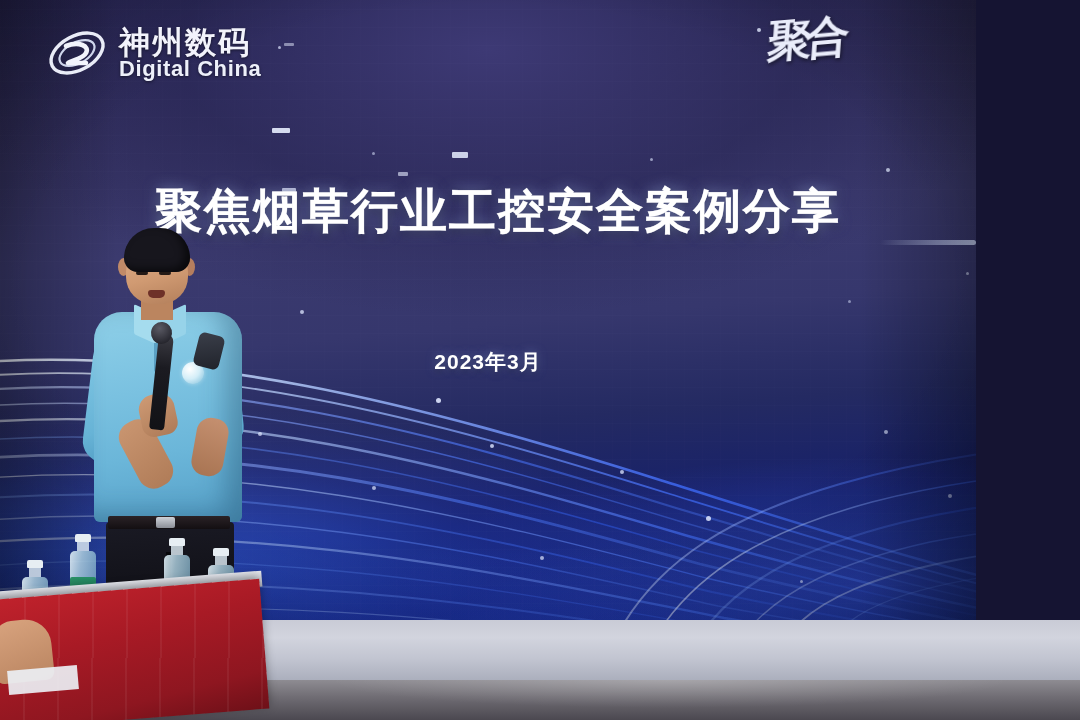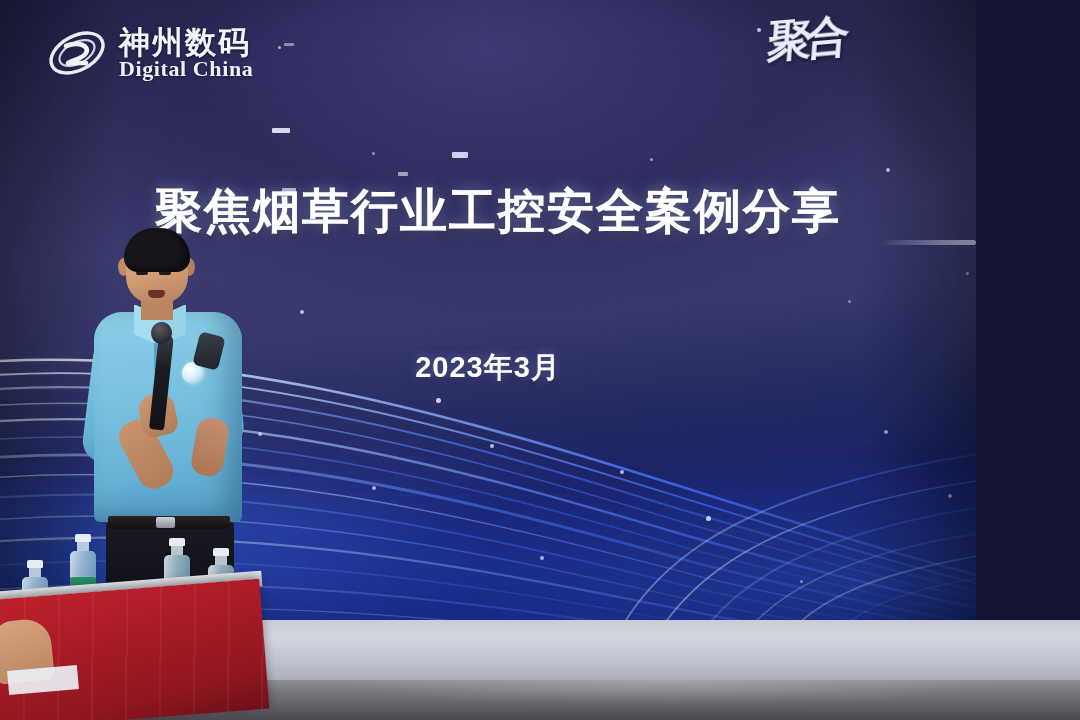--- a/index.html
+++ b/index.html
@@ -60,21 +60,21 @@
   #logo-left{position:absolute;left:46px;top:22px;display:flex;align-items:center;gap:11px;}
   #dc-mark{position:relative;width:62px;height:62px;flex:0 0 62px;}
   #dc-mark svg{display:block;}
   #logo-left .words{display:flex;flex-direction:column;line-height:1;}
   #dc-cn{
     font-size:31px;letter-spacing:2px;color:#f2f3fb;font-weight:700;
     text-shadow:0 1px 3px rgba(0,0,0,.55);
   }
   #dc-en{
     font-size:22px;letter-spacing:.6px;color:#edf0fa;font-weight:700;
-    font-family:Liberation Serif, serif;
+    font-family:Liberation Sans, sans-serif;
     text-shadow:0 1px 3px rgba(0,0,0,.5);
   }
 
   #logo-right{position:absolute;right:22px;top:18px;width:250px;height:96px;}
   #jh-mark{
     position:absolute;right:112px;top:0;
     font-size:44px;line-height:1;color:#e9ecfa;font-weight:700;
     font-family:"Liberation Serif","DejaVu Serif",serif;
     transform:skewX(-9deg) rotate(-5deg);
     letter-spacing:-7px;
@@ -90,21 +90,21 @@
   
   #slide-title{
     position:absolute;left:0;right:0;top:180px;text-align:center;
     font-size:47px;font-weight:700;letter-spacing:2px;color:#ffffff;
     text-shadow:0 0 14px rgba(170,190,255,.55), 0 3px 8px rgba(0,0,0,.6);
     padding-left:20px;
     -webkit-text-stroke:.4px rgba(255,255,255,.6);
   }
   #slide-date{
     position:absolute;left:0;right:0;top:348px;text-align:center;
-    font-size:29px;font-weight:700;letter-spacing:1px;color:#ffffff;
+    font-size:21px;font-weight:700;letter-spacing:1px;color:#ffffff;
     text-shadow:0 0 10px rgba(160,180,255,.5), 0 2px 6px rgba(0,0,0,.55);
   }
   #slide-company{
     position:absolute;left:0;right:0;top:452px;text-align:center;
     font-size:31px;font-weight:700;letter-spacing:2px;color:#ffffff;
     text-shadow:0 0 12px rgba(150,180,255,.6), 0 2px 7px rgba(0,0,0,.55);
   }
 
   
   #stage-apron{

